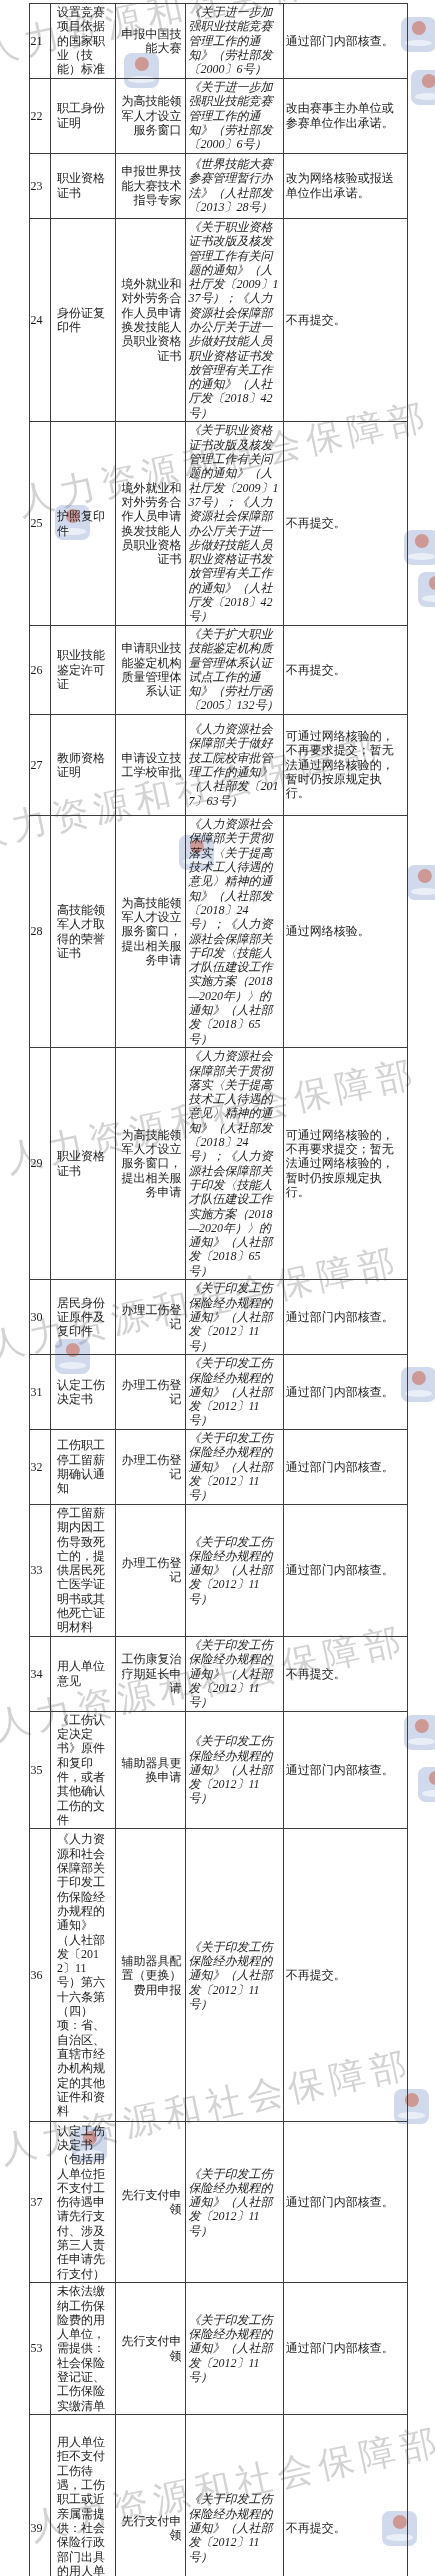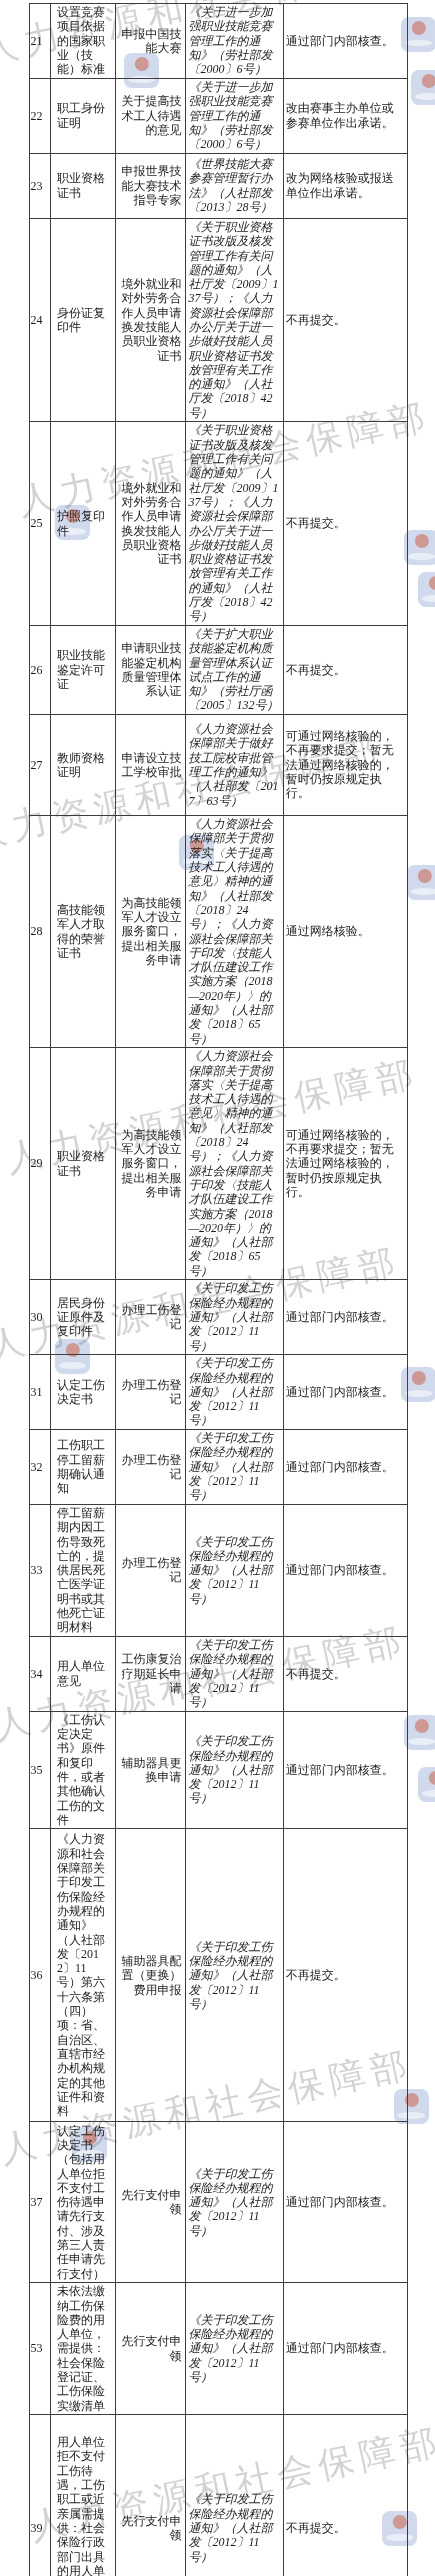--- a/index.html
+++ b/index.html
@@ -148,21 +148,21 @@
         <tr style="height: 72px;">
           <td class="c-no">21</td>
           <td class="c-material">设置竞赛项目依据的国家职业（技能）标准</td>
           <td class="c-purpose">申报中国技能大赛</td>
           <td class="c-basis">《关于进一步加强职业技能竞赛管理工作的通知》（劳社部发〔2000〕6号）</td>
           <td class="c-method">通过部门内部核查。</td>
         </tr>
         <tr style="height: 72px;">
           <td class="c-no">22</td>
           <td class="c-material">职工身份证明</td>
-          <td class="c-purpose">关于提高技术工人待遇的意见</td>
+          <td class="c-purpose">为高技能领军人才设立服务窗口</td>
           <td class="c-basis">《关于进一步加强职业技能竞赛管理工作的通知》（劳社部发〔2000〕6号）</td>
           <td class="c-method">改由赛事主办单位或参赛单位作出承诺。</td>
         </tr>
         <tr style="height: 65px;">
           <td class="c-no">23</td>
           <td class="c-material">职业资格证书</td>
           <td class="c-purpose">申报世界技能大赛技术指导专家</td>
           <td class="c-basis">《世界技能大赛参赛管理暂行办法》（人社部发〔2013〕28号）</td>
           <td class="c-method">改为网络核验或报送单位作出承诺。</td>
         </tr>

